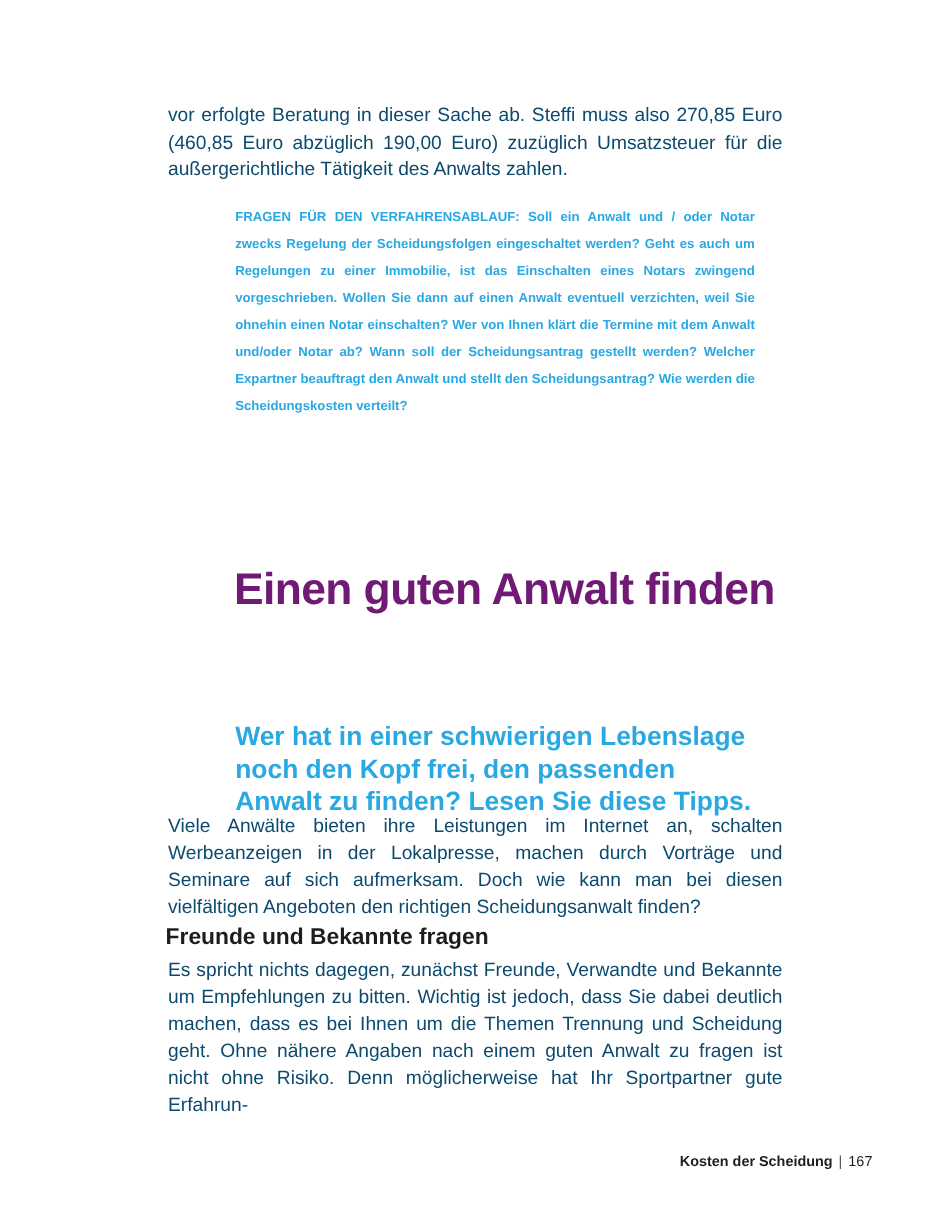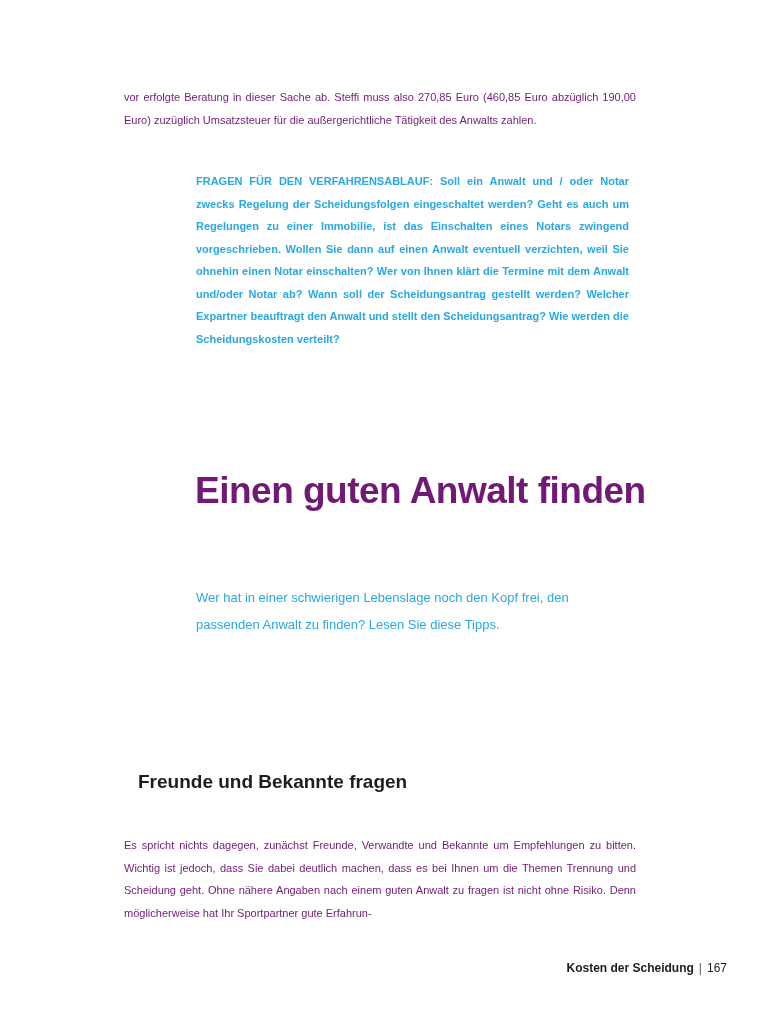--- a/index.html
+++ b/index.html
@@ -15,26 +15,26 @@
     color: #333333;
     overflow: hidden;
   }
   .page {
     position: absolute;
     inset: 0;
     background: #ffffff;
   }
   .body-par {
     position: absolute;
-    left: 124px;
+    left: 140px;
     width: 512px;
     margin: 0;
-    font-size: 11px;
+    font-size: 16px;
     line-height: 22.5px;
-    color: #701a75;
+    color: #0c4a6e;
     text-align: justify;
     hyphens: auto;
     -webkit-hyphens: auto;
   }
   .intro { top: 86px; }
   .callout {
     position: absolute;
     left: 196px;
     top: 170px;
     width: 433px;
@@ -55,40 +55,40 @@
     margin: 0;
     font-size: 37px;
     line-height: 45px;
     font-weight: 800;
     letter-spacing: -0.5px;
     color: #701a75;
   }
   .lead {
     position: absolute;
     left: 196px;
-    top: 584px;
+    top: 600px;
     width: 430px;
     margin: 0;
-    font-size: 13px;
+    font-size: 22px;
     line-height: 27px;
-    font-weight: normal;
+    font-weight: bold;
     color: #29a8e1;
   }
   .body-1 { top: 678px; }
   .section-heading {
     position: absolute;
     left: 138px;
     top: 770px;
     margin: 0;
     font-size: 19px;
     line-height: 24px;
     font-weight: bold;
     color: #1d1d1b;
   }
-  .body-2 { top: 798px; margin-top: 36px; }
+  .body-2 { top: 798px; }
   .footer {
     position: absolute;
     right: 56px;
     top: 960px;
     font-size: 12px;
     line-height: 16px;
     color: #1d1d1b;
     text-align: left;
     white-space: nowrap;
   }
@@ -106,20 +106,21 @@
 <div class="page">
 
   <p class="body-par intro">vor erfolgte Beratung in dieser Sache ab. Steffi muss also 270,85 Euro (460,85 Euro abzüglich 190,00 Euro) zuzüglich Umsatzsteuer für die außergerichtliche Tätigkeit des Anwalts zahlen.</p>
 
   <p class="callout"><span>FRAGEN FÜR DEN VERFAHRENSABLAUF:</span><span> Soll ein Anwalt und / oder Notar zwecks Regelung der Scheidungsfolgen eingeschaltet werden? Geht es auch um Regelungen zu einer Immobilie, ist das Einschalten eines Notars zwingend vorgeschrieben. Wollen Sie dann auf einen Anwalt eventuell verzichten, weil Sie ohnehin einen Notar einschalten? Wer von Ihnen klärt die Termine mit dem Anwalt und/oder Notar ab? Wann soll der Scheidungsantrag gestellt werden? Welcher Expartner beauftragt den Anwalt und stellt den Scheidungsantrag? Wie werden die Scheidungskosten verteilt?</span></p>
 
   <h1 class="chapter-title">Einen guten Anwalt finden</h1>
 
   <p class="lead">Wer hat in einer schwierigen Lebenslage noch den Kopf frei, den passenden Anwalt zu finden? Lesen Sie diese Tipps.</p>
 
+  <p class="body-par body-1">Viele Anwälte bieten ihre Leistungen im Internet an, schalten Werbeanzeigen in der Lokalpresse, machen durch Vorträge und Seminare auf sich aufmerksam. Doch wie kann man bei diesen vielfältigen Angeboten den richtigen Scheidungsanwalt finden?</p>
 
   <h2 class="section-heading">Freunde und Bekannte fragen</h2>
 
   <p class="body-par body-2">Es spricht nichts dagegen, zunächst Freunde, Verwandte und Bekannte um Empfehlungen zu bitten. Wichtig ist jedoch, dass Sie dabei deutlich machen, dass es bei Ihnen um die Themen Trennung und Scheidung geht. Ohne nähere Angaben nach einem guten Anwalt zu fragen ist nicht ohne Risiko. Denn möglicherweise hat Ihr Sportpartner gute Erfahrun-</p>
 
   <div class="footer">
     <span class="footer-chapter">Kosten der Scheidung</span><span class="footer-sep">|</span><span class="footer-page">167</span>
   </div>
 
 </div>

